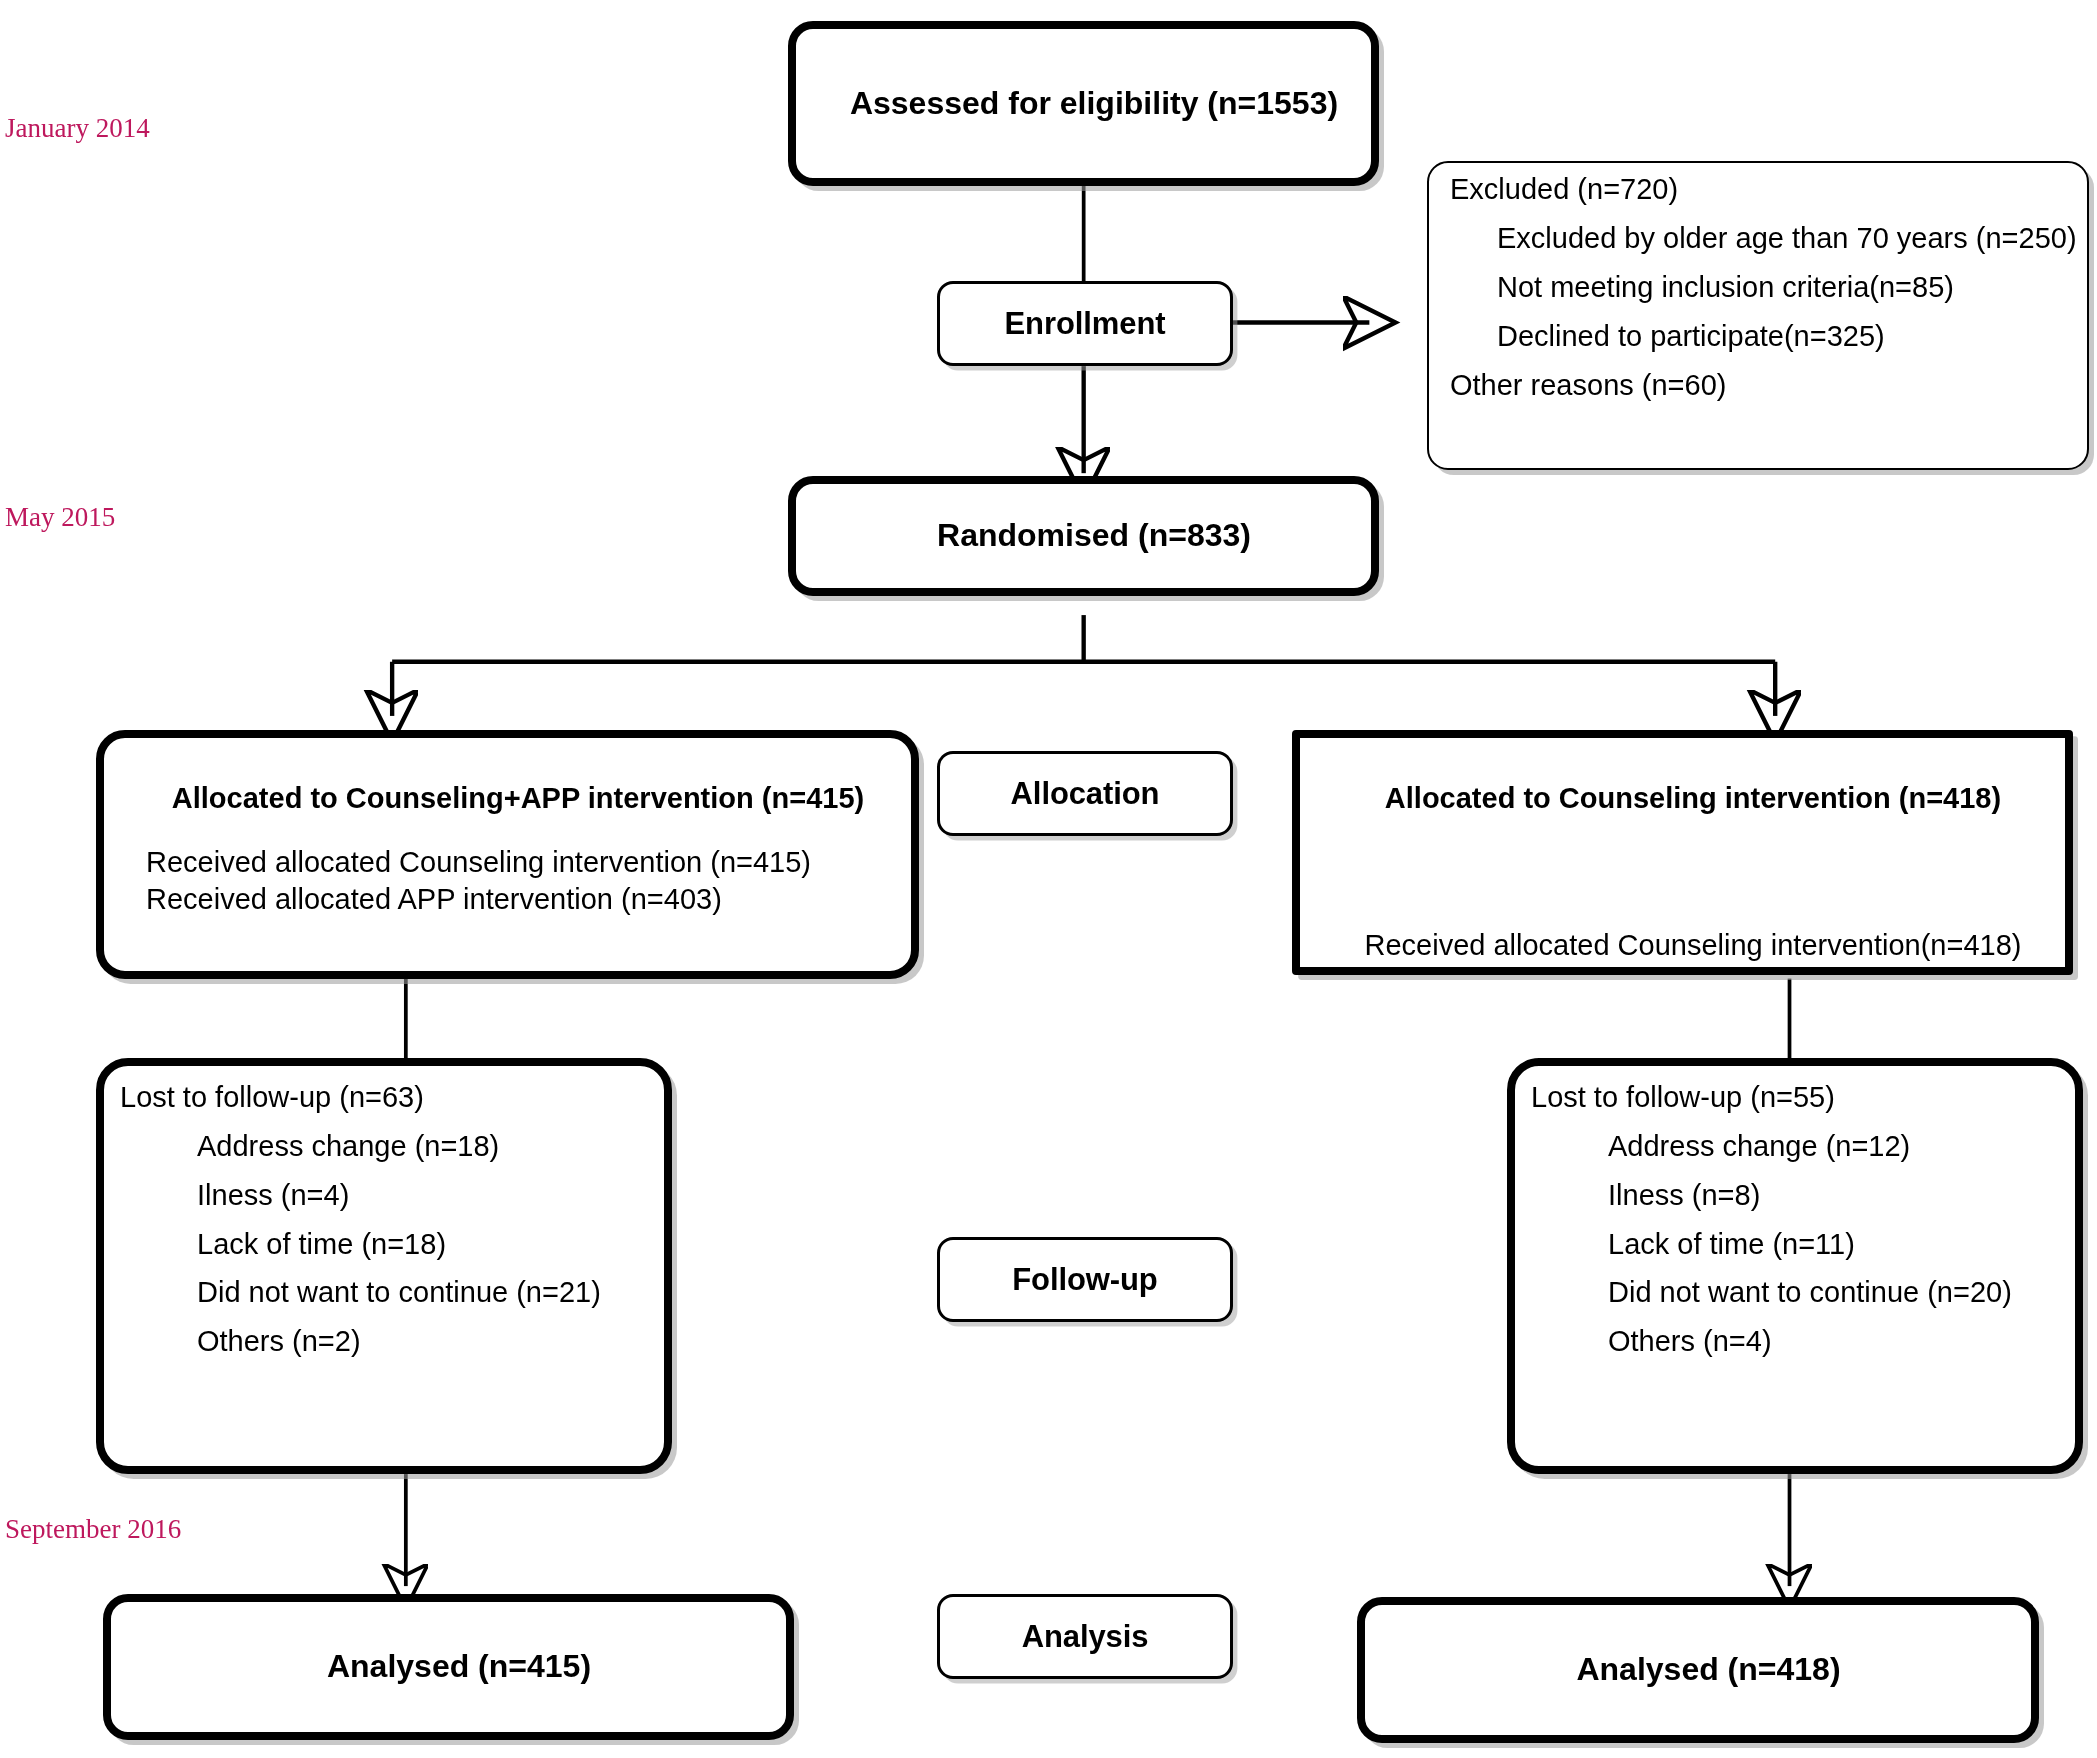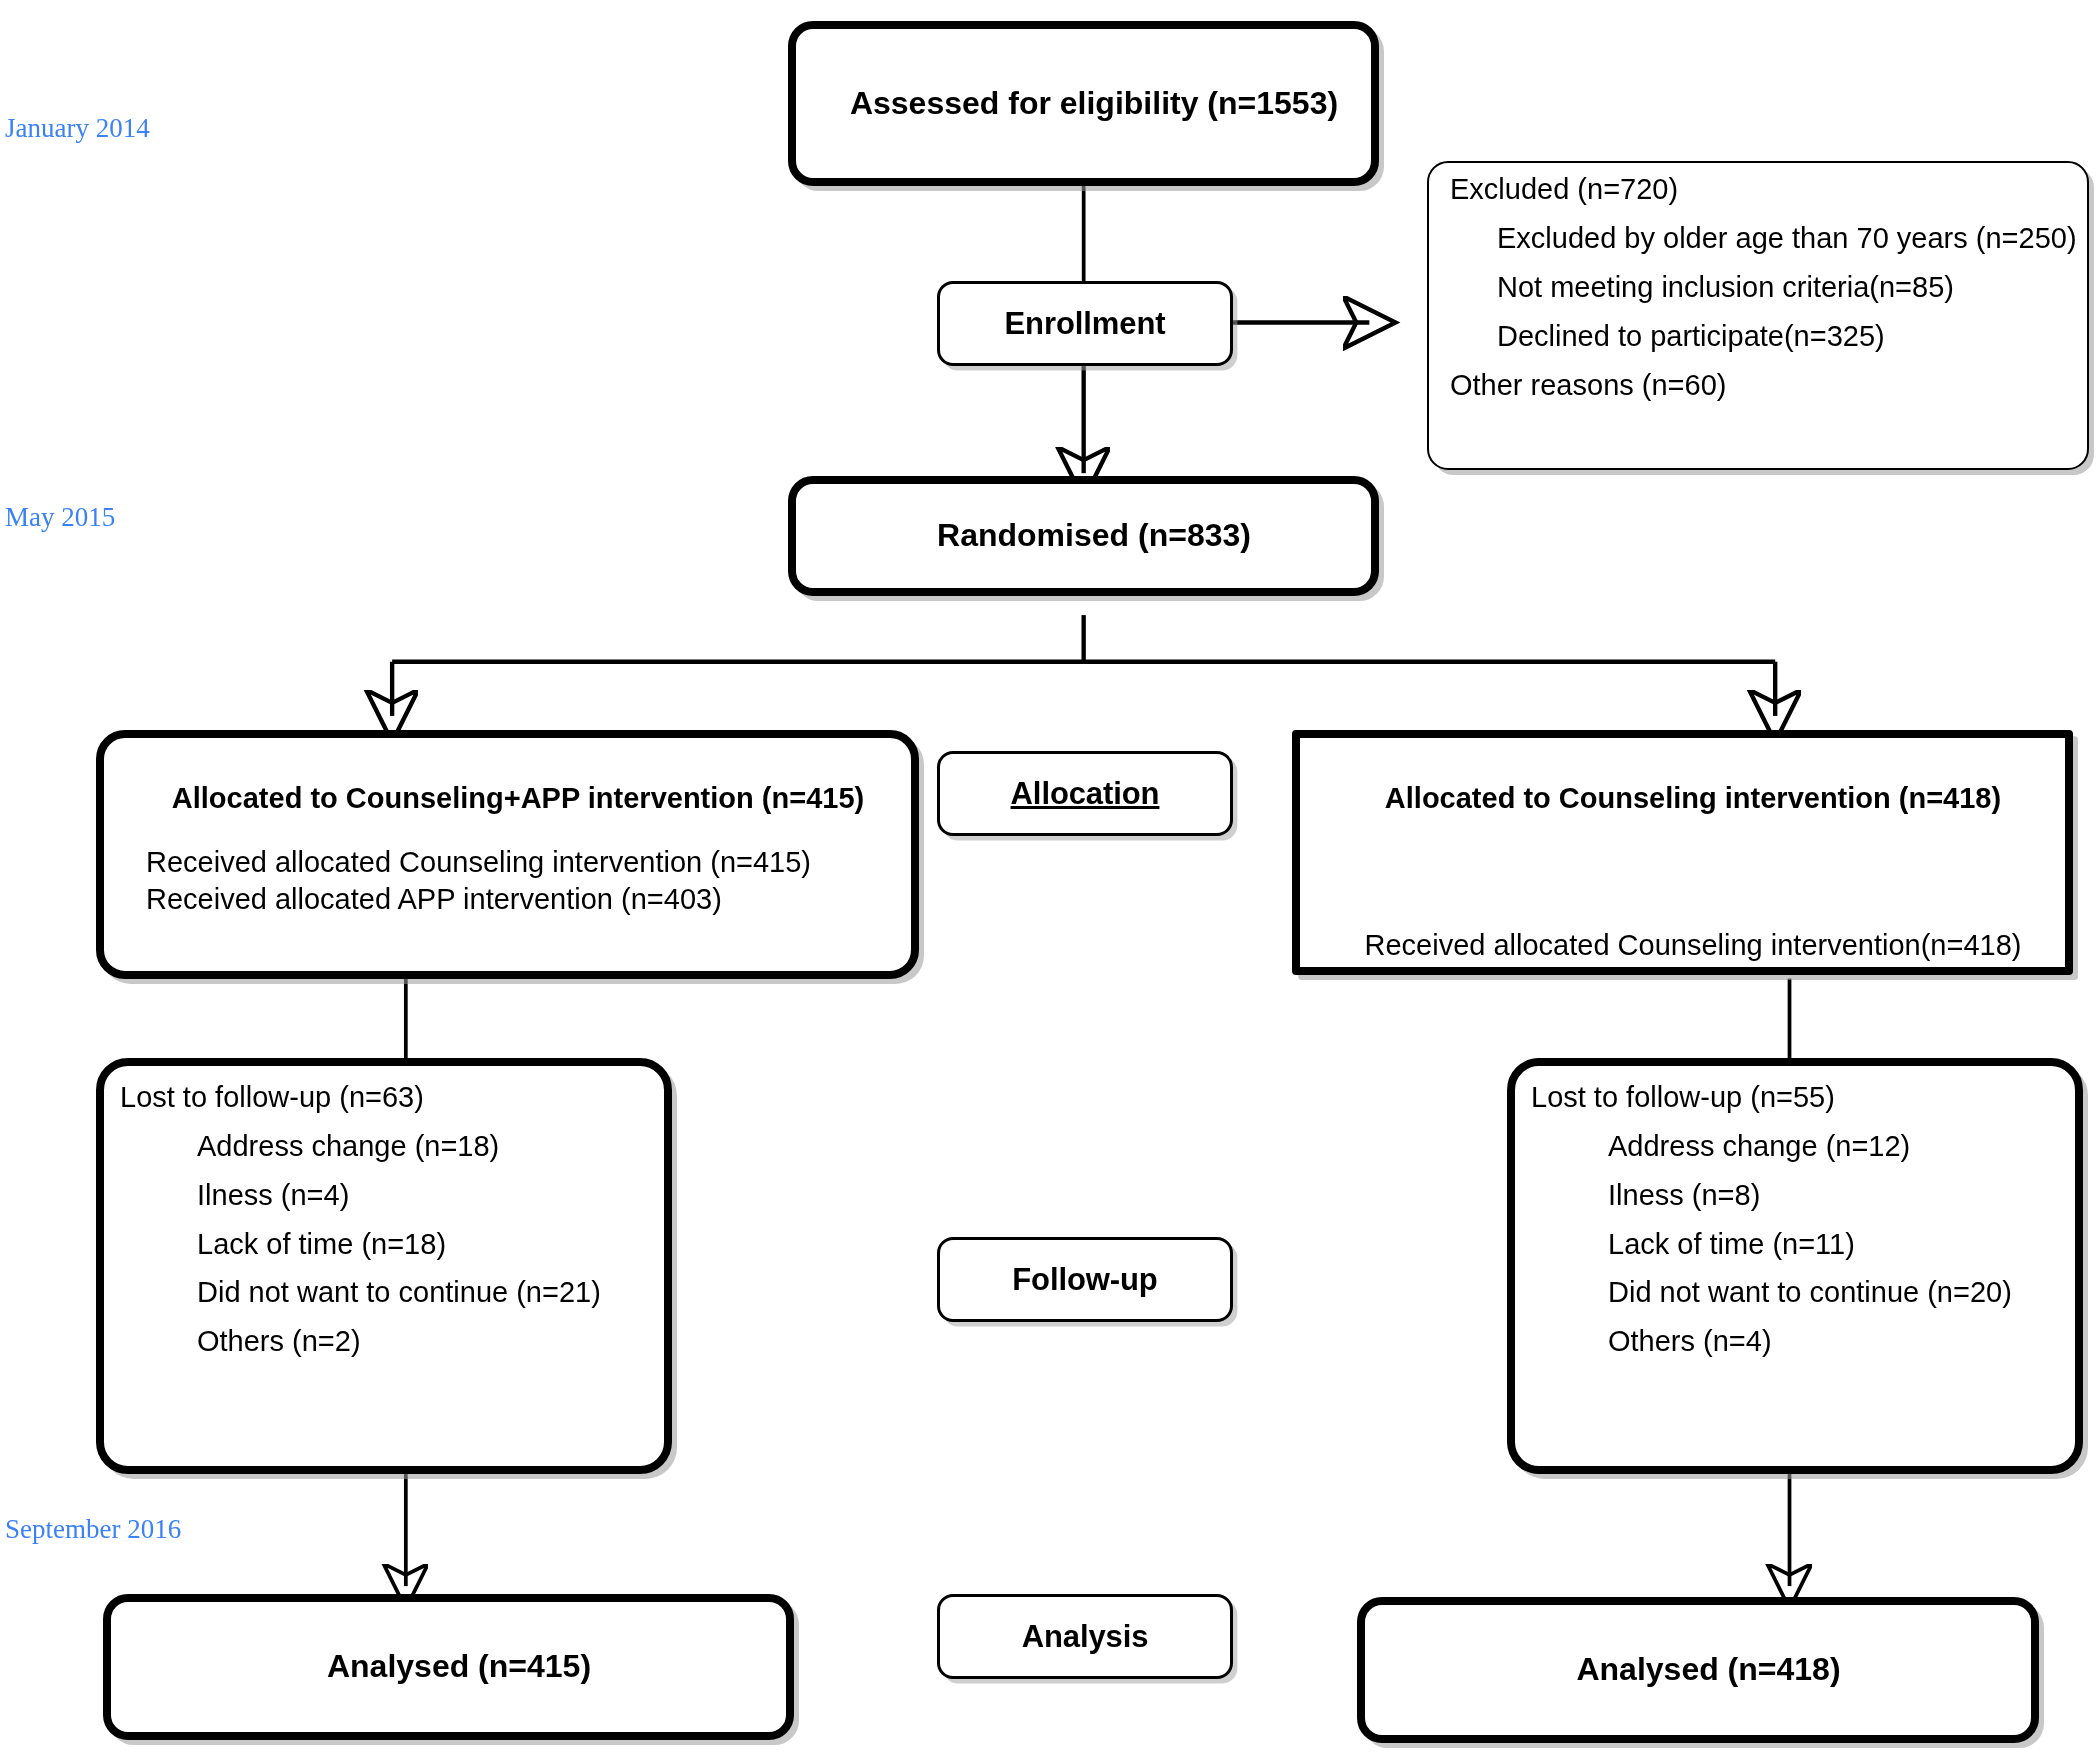--- a/index.html
+++ b/index.html
@@ -70,21 +70,21 @@
     font-weight: bold;
     letter-spacing: -0.1px;
     white-space: nowrap;
   }
 
   
   .date-label {
     position: absolute;
     font-family: "Liberation Serif", serif;
     font-size: 27px;
-    color: #3b82f6;
+    color: #be185d;
     white-space: nowrap;
   }
 
   
   #wires {
     position: absolute;
     left: 0;
     top: 0;
     width: 2097px;
     height: 1758px;
@@ -165,21 +165,21 @@
     <div class="gap-md"></div>
     <div class="line indent-sm">Declined to participate(n=325)</div>
     <div class="gap-md"></div>
     <div class="line pad-l">Other reasons (n=60)</div>
   </div>
 
   <div class="node thick" style="left:788px; top:476px; width:591px; height:120px;">
     <div class="line bold center" style="font-size:32px;">Randomised (n=833)</div>
   </div>
 
-  <div class="stage-pill" style="left:937px; top:751px; width:296px; height:85px;text-decoration:underline;">
+  <div class="stage-pill" style="left:937px; top:751px; width:296px; height:85px;">
     <span class="txt">Allocation</span>
   </div>
 
   <div class="node thick" style="left:96px; top:730px; width:823px; height:249px;
               border-radius:29px; justify-content:flex-start; padding-top:45px;">
     <div class="line bold center">Allocated to Counseling+APP intervention (n=415)</div>
     <div class="gap-lg"></div>
     <div class="line" style="padding-left:42px;">Received allocated  Counseling intervention (n=415)</div>
     <div class="gap-sm"></div>
     <div class="line" style="padding-left:42px;">Received allocated APP intervention (n=403)</div>

